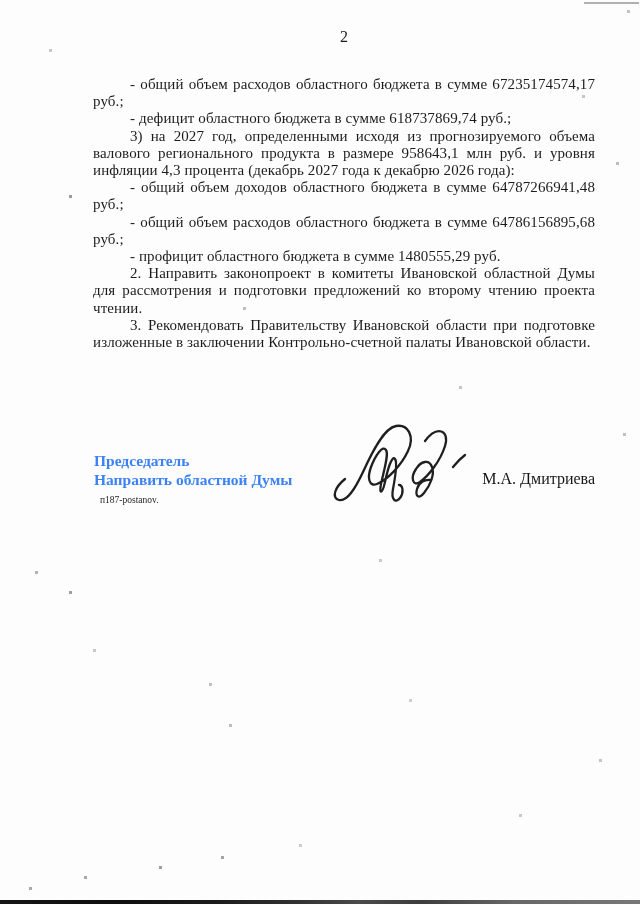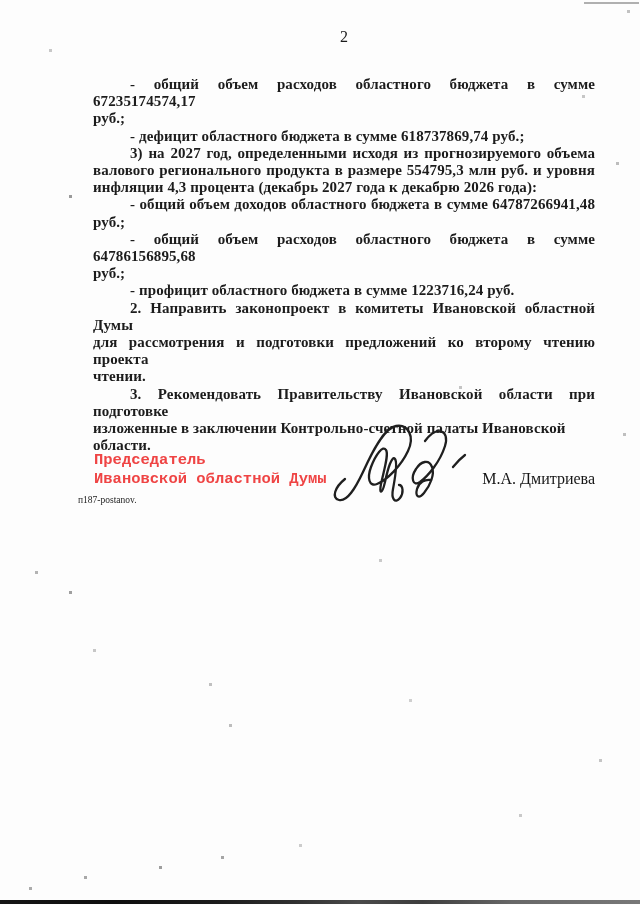--- a/index.html
+++ b/index.html
@@ -26,33 +26,31 @@
   
   .body-text {
     position: absolute;
     left: 93px; top: 76px; width: 502px;
   }
   .ln {
     font-size: 15px;
     line-height: 17.2px;
     letter-spacing: 0.1px;
     color: #1c1c1c;
-    font-weight: bold;
   }
   .ln.ind { text-indent: 37px; }
   .ln.j   { text-align: justify; text-align-last: justify; }
   
   .sig-title {
     position: absolute;
     left: 94px; top: 451px;
     font-size: 15.5px;
     line-height: 19px;
     font-weight: bold;
-    color: #ef4444;
-    font-family: Liberation Mono, monospace;
+    color: #3b82f6;
   }
   .sig-name {
     position: absolute;
     left: 93px; top: 470px; width: 502px;
     text-align: right;
     font-size: 16px;
     font-weight: normal;
     color: #161616;
   }
   .sig-scribble {
@@ -62,21 +60,21 @@
   }
   .sig-scribble path {
     fill: none;
     stroke: #1f1f1f;
     stroke-width: 2.3;
     stroke-linecap: round;
     stroke-linejoin: round;
   }
   .footnote {
     position: absolute;
-    left: 78px; top: 495px;
+    left: 100px; top: 495px;
     font-size: 9.5px;
     color: #242424;
   }
   
   .artifact-top-right {
     position: absolute;
     left: 584px; top: 2px;
     width: 55px; height: 2px;
     background: #b0b0b0;
   }
@@ -125,37 +123,37 @@
   <div class="artifact-top-right"></div>
   <div class="speckles"></div>
 
   <div class="pageno">2</div>
 
   <div class="body-text">
     <div class="ln ind j">- общий объем расходов областного бюджета в сумме 67235174574,17</div>
     <div class="ln">руб.;</div>
     <div class="ln ind">- дефицит областного бюджета в сумме 618737869,74 руб.;</div>
     <div class="ln ind j">3) на 2027 год, определенными исходя из прогнозируемого объема</div>
-    <div class="ln j">валового регионального продукта в размере 554795,3 млн руб. и уровня</div>
+    <div class="ln j">валового регионального продукта в размере 958643,1 млн руб. и уровня</div>
     <div class="ln">инфляции 4,3 процента (декабрь 2027 года к декабрю 2026 года):</div>
     <div class="ln ind j">- общий объем доходов областного бюджета в сумме 64787266941,48</div>
     <div class="ln">руб.;</div>
     <div class="ln ind j">- общий объем расходов областного бюджета в сумме 64786156895,68</div>
     <div class="ln">руб.;</div>
-    <div class="ln ind">- профицит областного бюджета в сумме 1223716,24 руб.</div>
+    <div class="ln ind">- профицит областного бюджета в сумме 1480555,29 руб.</div>
     <div class="ln ind j">2. Направить законопроект в комитеты Ивановской областной Думы</div>
     <div class="ln j">для рассмотрения и подготовки предложений ко второму чтению проекта</div>
     <div class="ln">чтении.</div>
     <div class="ln ind j">3. Рекомендовать Правительству Ивановской области при подготовке</div>
     <div class="ln">изложенные в заключении Контрольно-счетной палаты Ивановской области.</div>
   </div>
 
   <div class="sig-title">
     <div>Председатель</div>
-    <div>Ивановской областной Думы</div>
+    <div>Направить областной Думы</div>
   </div>
 
   <svg class="sig-scribble" viewBox="0 0 150 92" aria-hidden="true">
     <path d="M17,62 C7,70 3,81 11,83 C19,85 27,72 35,55 C44,35 56,11 68,9 C80,7 87,19 80,34 C73,49 59,63 49,67 C41,70 39,61 43,50 C48,37 55,28 58,33 C61,37 56,53 53,67 C51,77 54,78 57,65 C60,51 64,38 67,42 C70,46 67,61 65,72 C63,82 67,87 72,81 C76,76 75,68 71,68"></path>
     <path d="M97,24 C109,8 122,13 117,29 C112,45 100,59 92,65 C85,70 82,61 88,52 C93,44 101,42 104,50 C107,57 102,69 96,76 C91,82 87,80 89,72 C91,65 97,62 103,63"></path>
     <path d="M125,50 C129,45 133,41 137,38"></path>
   </svg>
 
   <div class="sig-name">М.А. Дмитриева</div>
 

